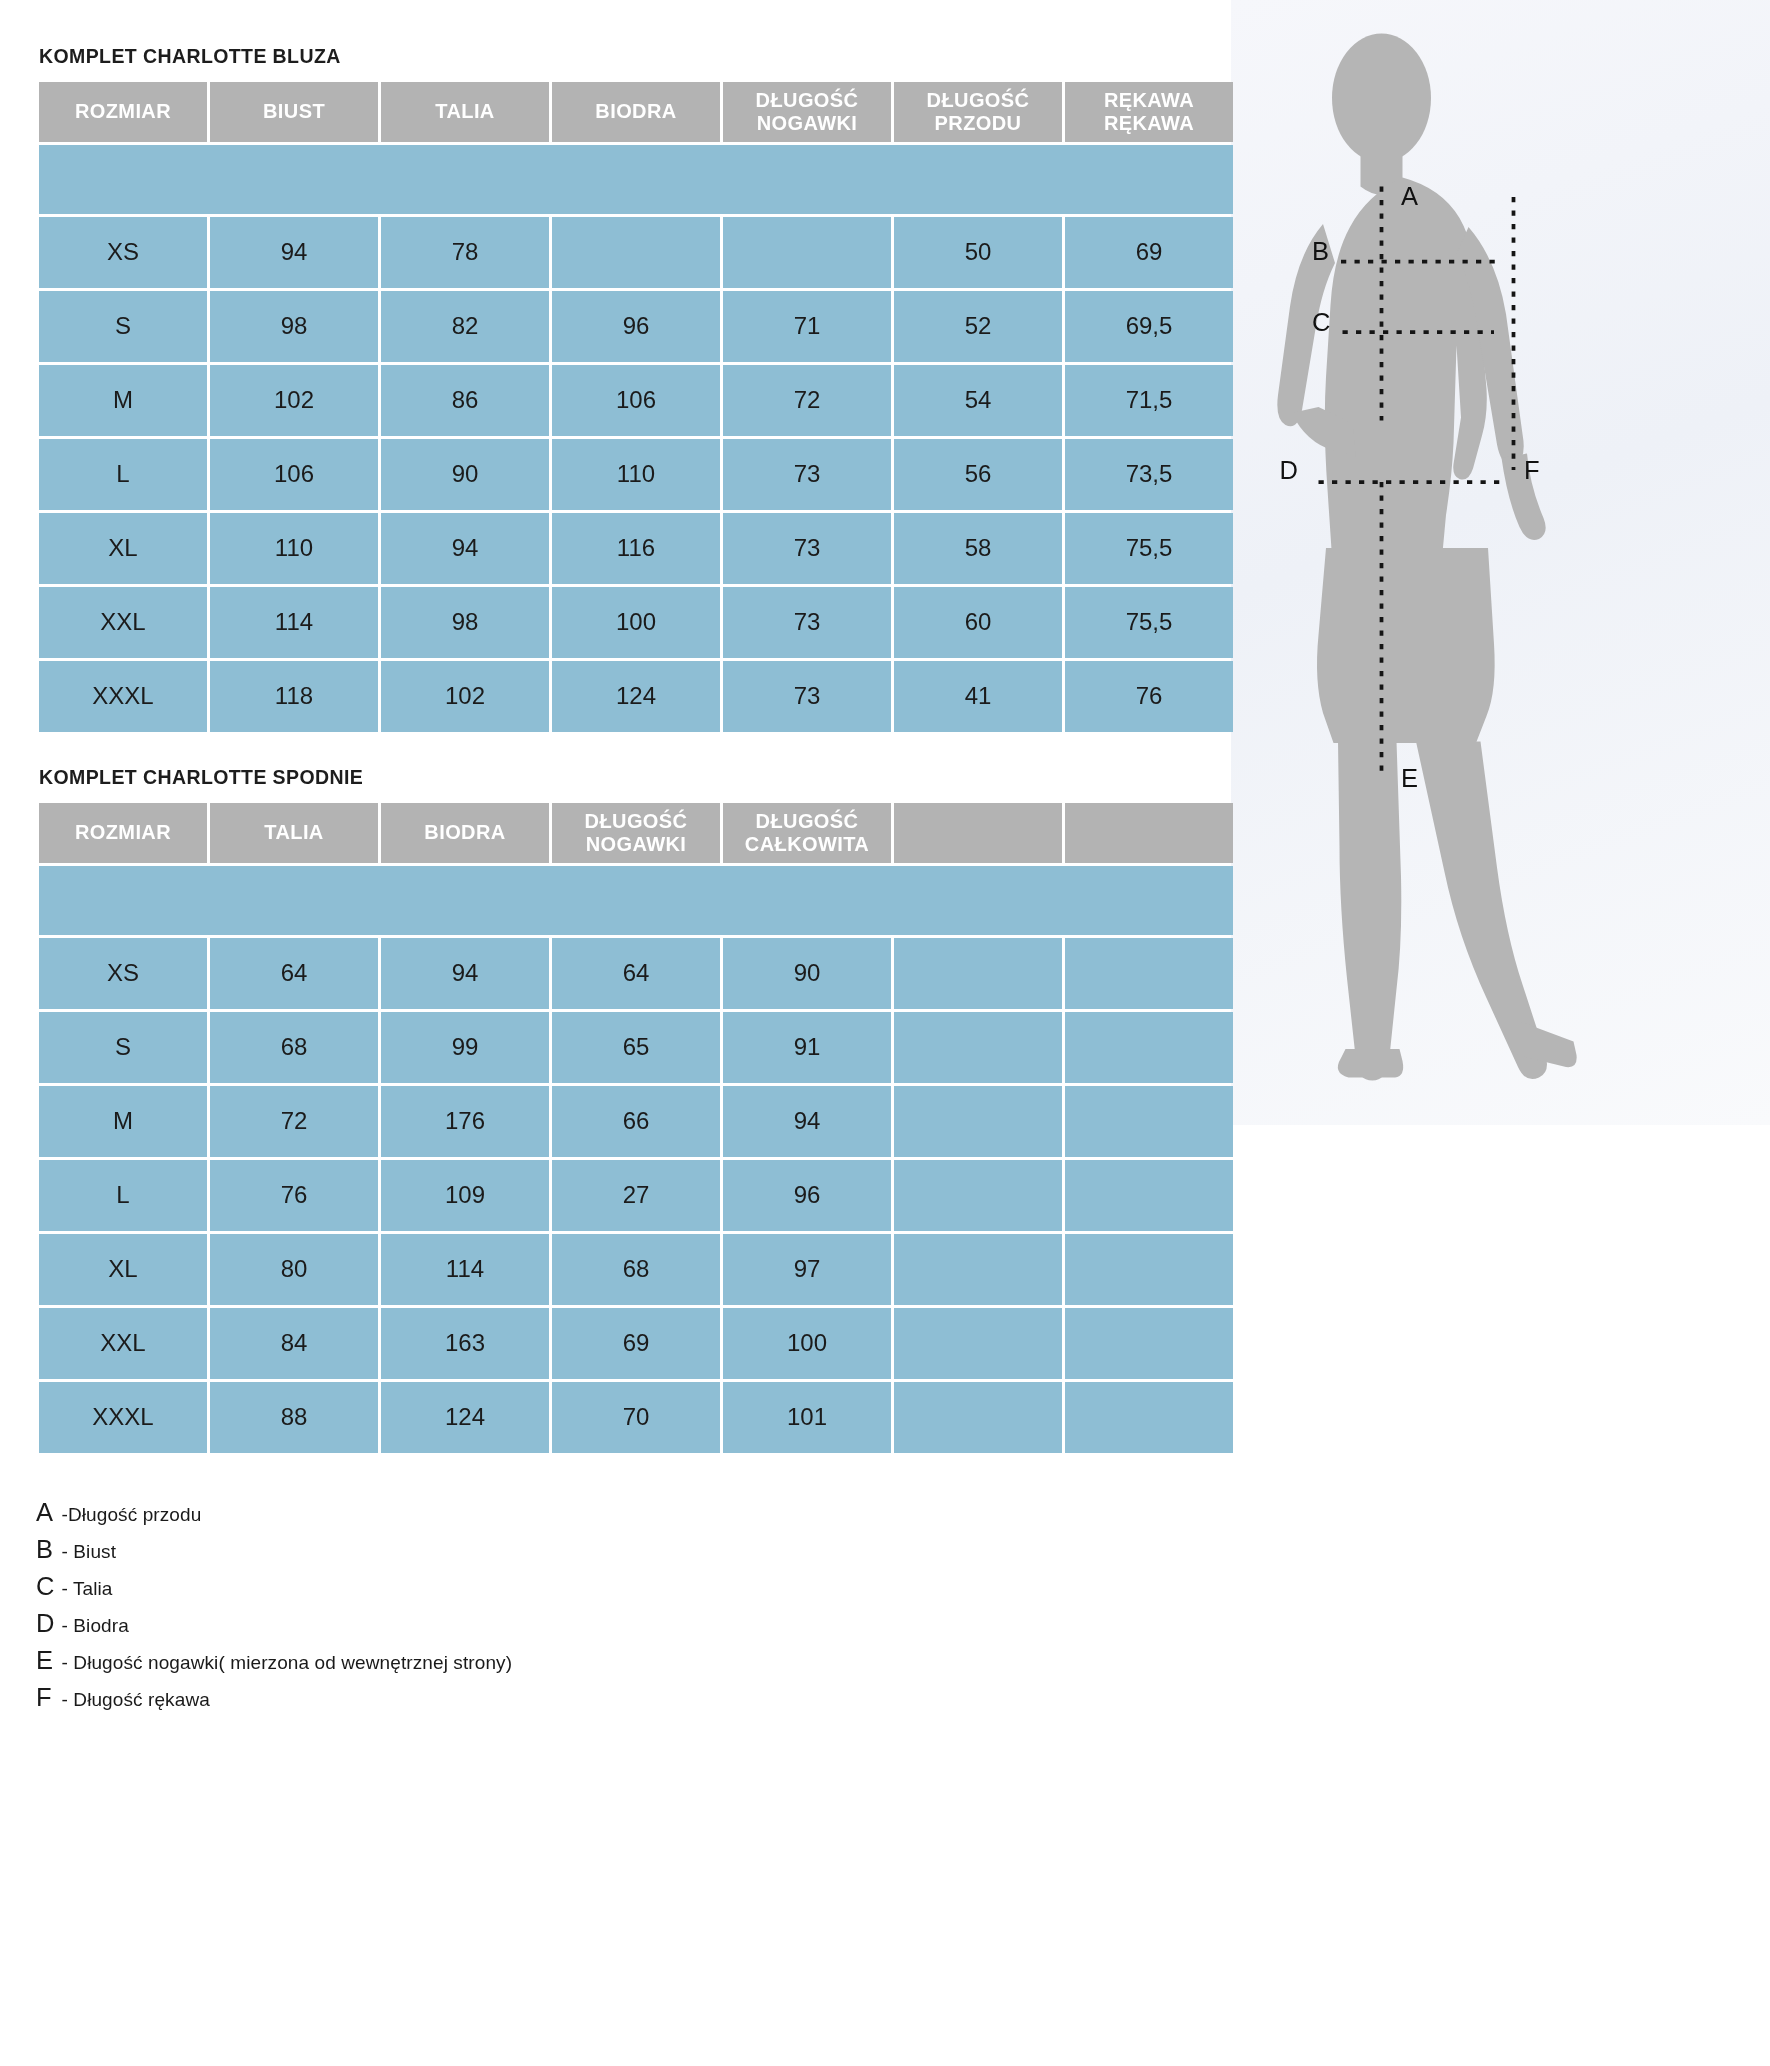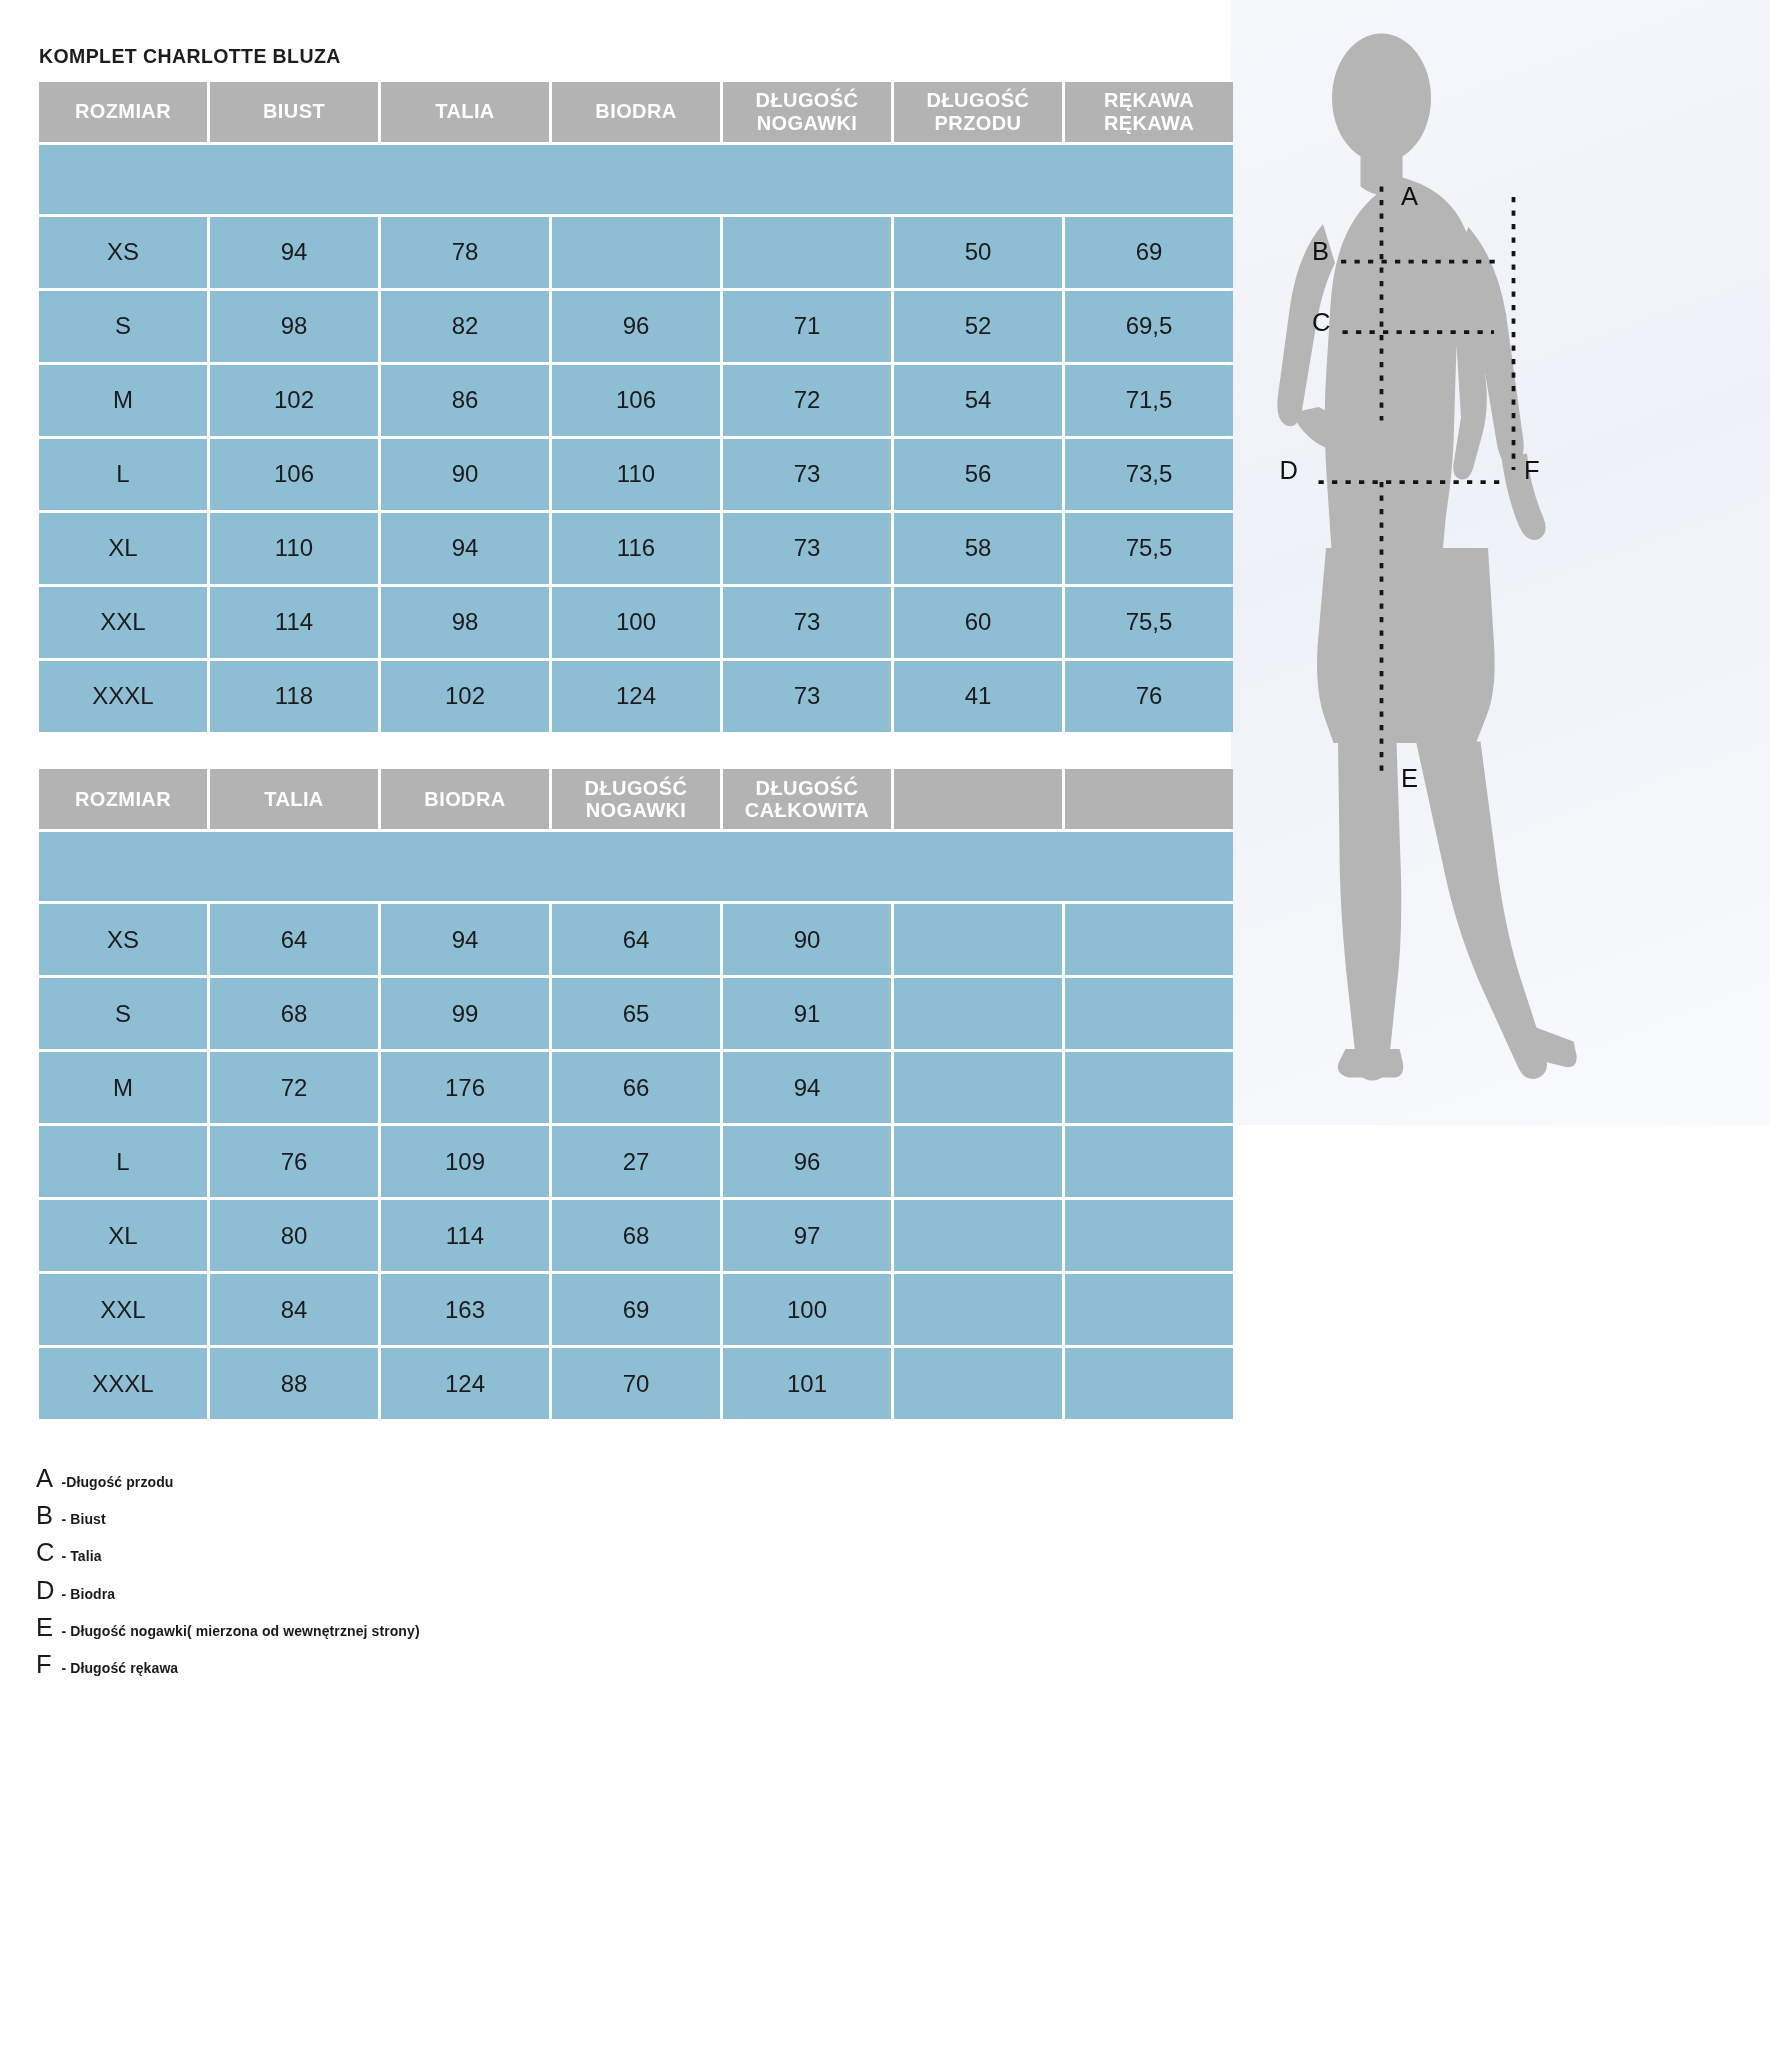--- a/index.html
+++ b/index.html
@@ -97,22 +97,22 @@
     display: flex;
     align-items: baseline;
     margin-bottom: 8.2px;
   }
   .legend-letter {
     font-size: 25.5px;
     color: #1a1a1a;
     min-width: 25.5px;
   }
   .legend-text {
-    font-size: 14px;
-    font-weight: bold;
+    font-size: 19px;
+    font-weight: normal;
     color: #1a1a1a;
     letter-spacing: 0.1px;
   }
 
   
   .figure-wrap {
     position: absolute;
     top: 22.5px;
     right: 112px;
     width: 390px;
@@ -214,20 +214,21 @@
         <td>124</td>
         <td>73</td>
         <td>41</td>
         <td>76</td>
       </tr>
     </tbody>
   </table>
 
   <div class="gap-between-tables"></div>
 
+  <div class="table-title">KOMPLET CHARLOTTE  SPODNIE</div>
   <table class="size-table">
     <thead>
       <tr>
         <th>ROZMIAR</th>
         <th>TALIA</th>
         <th>BIODRA</th>
         <th>DŁUGOŚĆ NOGAWKI</th>
         <th>DŁUGOŚĆ CAŁKOWITA</th>
         <th class="empty-head"></th>
         <th class="empty-head"></th>

